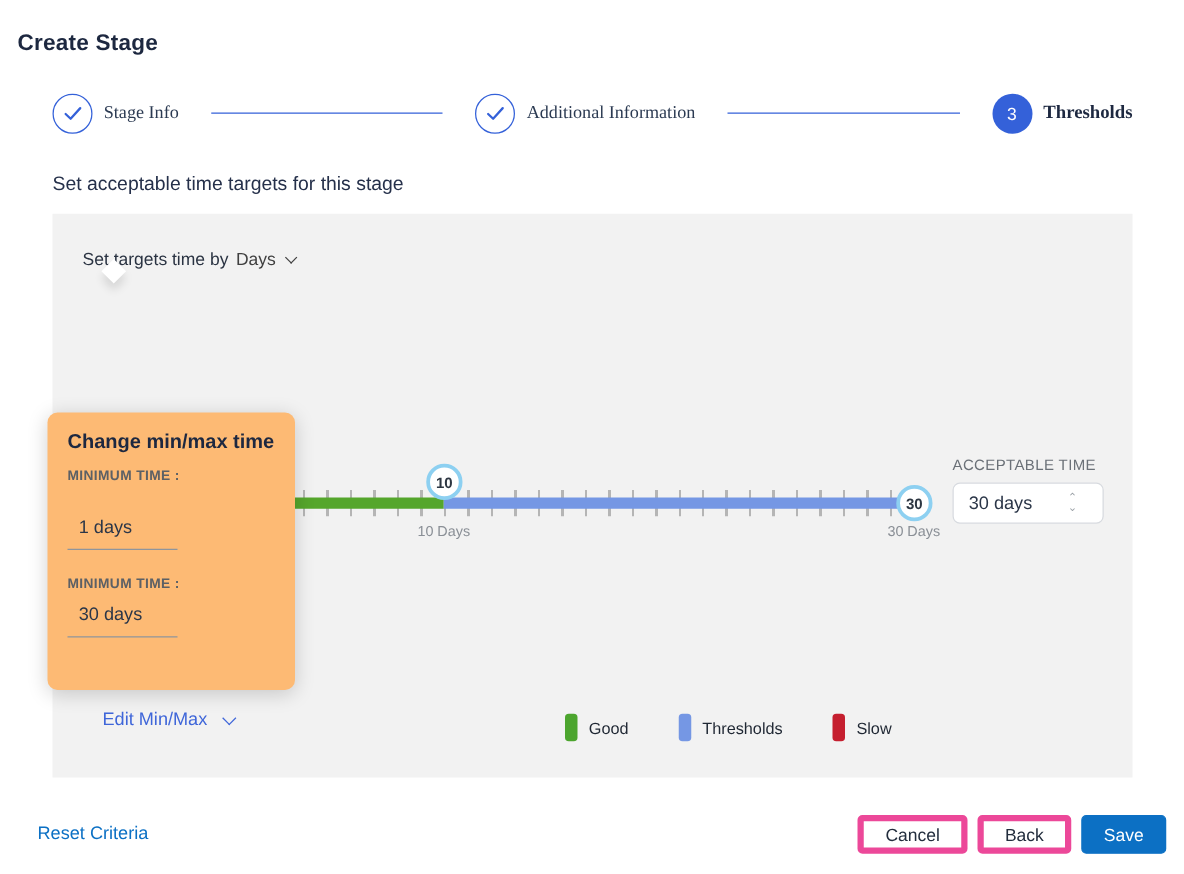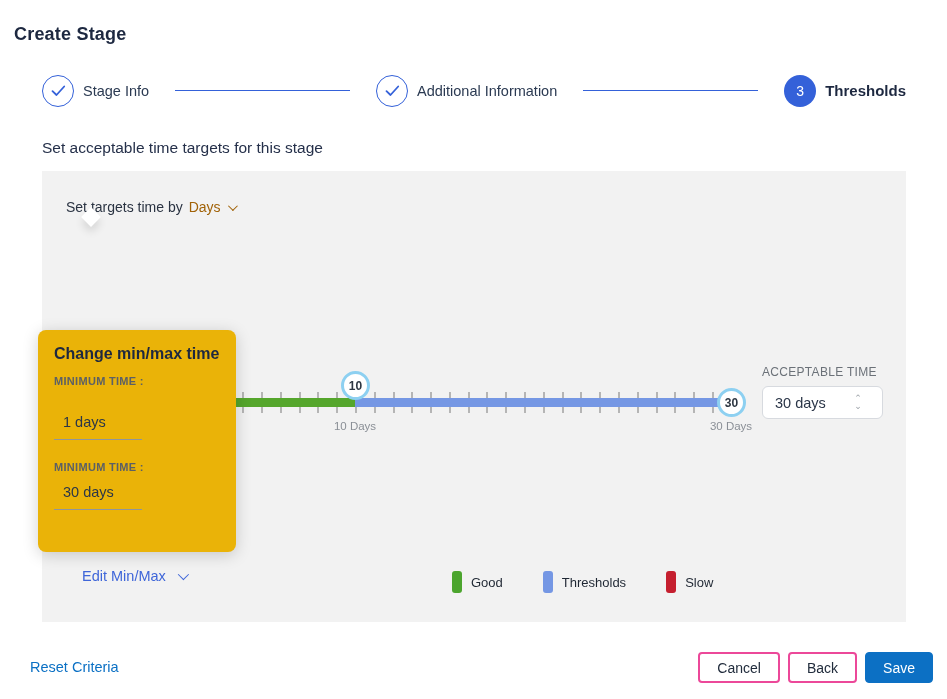--- a/index.html
+++ b/index.html
@@ -24,42 +24,42 @@
     display:flex; align-items:center;
   }
   .step { display:flex; align-items:center; gap:9px; white-space:nowrap; }
   .step-circle {
     width:32px; height:32px; border-radius:50%;
     display:flex; align-items:center; justify-content:center;
     flex:none;
   }
   .step-circle.outline { border:1.5px solid #3461d9; background:#fff; }
   .step-circle.filled { background:#3461d9; color:#fff; font-size:14px; font-weight:500; }
-  .step-label { font-size:14.5px; color:#2b3a52; }
+  .step-label { font-size:14.5px; color:#2b3a52;font-family:Liberation Serif, serif; }
   .step-label.active { font-weight:700; font-size:15px; color:#1d2840; }
   .step-line { flex:1; height:0; border-top:1.5px solid #3461d9; margin:0 26px; }
   .check-icon svg { display:block; }
 
   
   .section-heading {
     left:42px; top:139px;
     font-size:15.5px; font-weight:500; color:#25304a;
   }
 
   
   .panel {
     left:42px; top:171px; width:864px; height:451px;
     background:#f2f2f2;
   }
   .targets-row {
     left:24px; top:28px; font-size:14px; color:#2a3342;
     display:flex; align-items:center; gap:6px;
   }
   .unit-dropdown {
-    color:#a16207; font-weight:500; display:flex; align-items:center; gap:7px;
+    color:#404040; font-weight:500; display:flex; align-items:center; gap:7px;
     cursor:pointer;
   }
   .chev {
     width:7px; height:7px; display:inline-block;
     border-right:1.5px solid currentColor; border-bottom:1.5px solid currentColor;
     transform:rotate(45deg) translateY(-2px);
   }
 
   
   .ticks {
@@ -112,21 +112,21 @@
   .legend-item { display:flex; align-items:center; gap:9px; }
   .legend-chip { width:10px; height:22px; border-radius:3px; }
   .legend-chip.good { background:#4ca52e; }
   .legend-chip.acceptable { background:#7597e4; }
   .legend-chip.slow { background:#c51f2f; }
   .legend-label { font-size:13px; font-weight:500; color:#1f2733; }
 
   
   .popover {
     left:38px; top:330px; width:198px; height:222px;
-    background:#eab308; border-radius:8px;
+    background:#fdba74; border-radius:8px;
     box-shadow:0 3px 16px rgba(0,0,0,.18);
     z-index:10;
   }
   .popover-caret {
     left:84px; top:210px; width:14px; height:14px;
     background:#fff; transform:rotate(45deg); z-index:9;
     box-shadow:4px 4px 8px rgba(0,0,0,.12);
   }
   .popover-title { left:16px; top:15px; font-size:16px; font-weight:600; color:#1d2840; }
   .pop-label {
@@ -142,21 +142,21 @@
   }
   .pop-input.min { left:16px; top:80px; }
   .pop-input.max { left:16px; top:150px; }
 
   
   .reset-link { left:30px; top:659px; font-size:14.5px; color:#0b70c4; cursor:pointer; }
   .footer-buttons { right:14px; top:652px; display:flex; gap:8px; }
   .btn {
     height:31px; padding:0 17px; border-radius:4px;
     font-family:inherit; font-size:14px; cursor:pointer;
-    background:#fff; border:2px solid #ec4899; color:#222d3d;
+    background:#fff; border:5px solid #ec4899; color:#222d3d;
   }
   .btn.primary { background:#0c70c4; border:1px solid #0c70c4; color:#fff; }
 </style>
 </head>
 <body>
 
 <div class="abs page-title">Create Stage</div>
 
 <div class="abs stepper">
   <div class="step">

